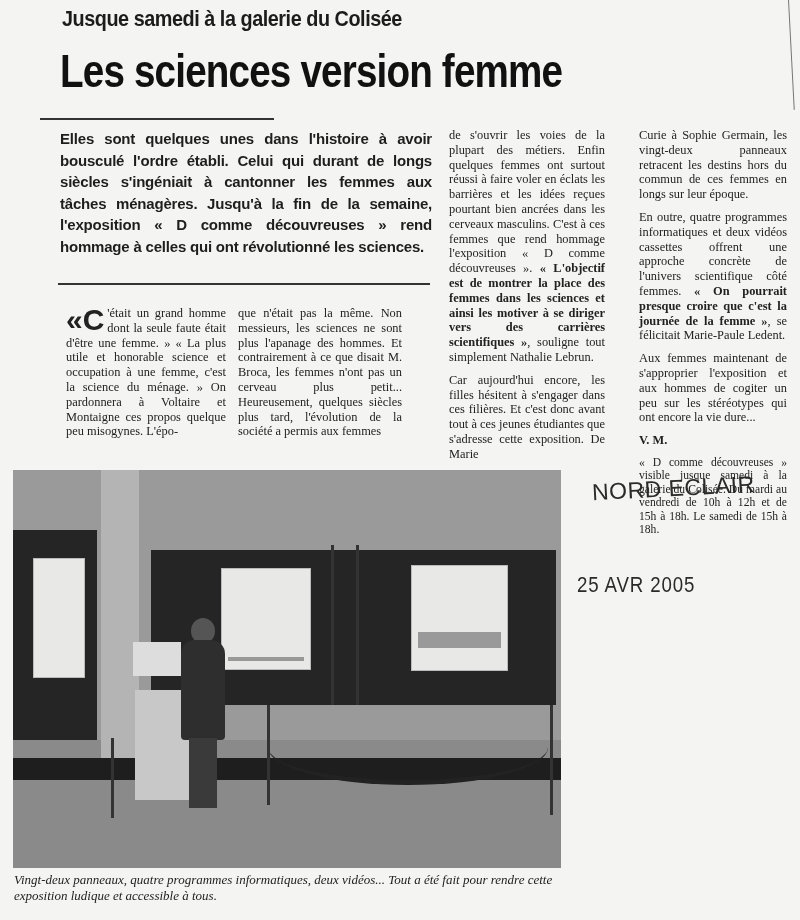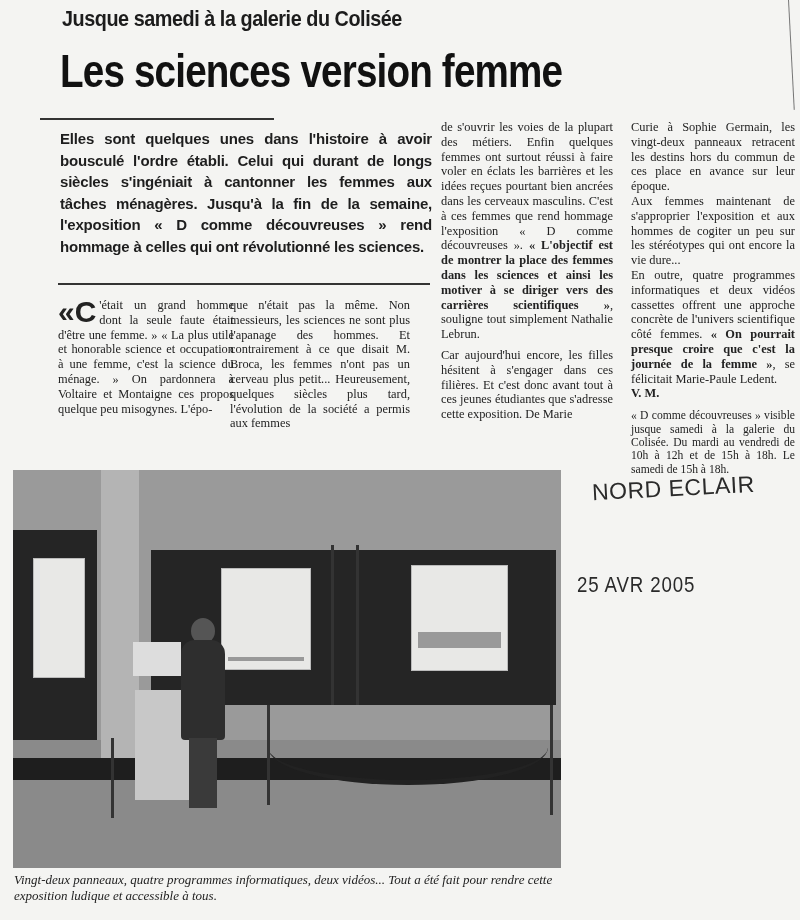--- a/index.html
+++ b/index.html
@@ -28,21 +28,21 @@
   .lede {
     position: absolute; left: 60px; top: 128px; width: 372px;
     font-family: "Liberation Sans", sans-serif; font-weight: bold;
     font-size: 15px; line-height: 21.6px; color: #1e1e1e;
     text-align: justify; letter-spacing: -0.2px;
   }
   .col {
     position: absolute; font-size: 12.4px; line-height: 14.8px;
     text-align: justify; color: #222; hyphens: manual;
   }
-  .col p { margin: 0; text-indent: 0; }
+  .col p { margin: 8px; text-indent: 0; }
   .col b { font-weight: bold; }
   .c1 { left: 58px; top: 298px; width: 176px; }
   .c2 { left: 230px; top: 298px; width: 180px; }
   .c3 { left: 441px; top: 120px; width: 172px; }
   .c4 { left: 631px; top: 120px; width: 164px; }
   .dropcap {
     float: left; font-family: "Liberation Sans", sans-serif; font-weight: bold;
     font-size: 30px; line-height: 28px; margin: 0 3px 0 0;
   }
   .sig { text-align: left; font-weight: bold; }
@@ -102,23 +102,23 @@
 <div class="col c2">
   <p>que n'était pas la même. Non messieurs, les sciences ne sont plus l'apanage des hommes. Et contrairement à ce que disait M. Broca, les femmes n'ont pas un cerveau plus petit... Heureusement, quelques siècles plus tard, l'évolution de la société a permis aux femmes</p>
 </div>
 
 <div class="col c3">
   <p><span>de s'ouvrir les voies de la plupart des métiers. Enfin quelques femmes ont surtout réussi à faire voler en éclats les barrières et les idées reçues pourtant bien ancrées dans les cerveaux masculins. C'est à ces femmes que rend hommage l'exposition « D comme découvreuses ». </span><b>« L'objectif est de montrer la place des femmes dans les sciences et ainsi les motiver à se diriger vers des carrières scientifiques »</b><span>, souligne tout simplement Nathalie Lebrun.</span></p>
   <p class="gap">Car aujourd'hui encore, les filles hésitent à s'engager dans ces filières. Et c'est donc avant tout à ces jeunes étudiantes que s'adresse cette exposition. De Marie</p>
 </div>
 
 <div class="col c4">
-  <p>Curie à Sophie Germain, les vingt-deux panneaux retracent les destins hors du commun de ces place en avance sur leur époque.</p>
+  <p>Curie à Sophie Germain, les vingt-deux panneaux retracent les destins hors du commun de ces femmes en longs sur leur époque.</p>
+  <p><span>En outre, quatre programmes informatiques et deux vidéos cassettes offrent une approche concrète de l'univers scientifique côté femmes. </span><b>« On pourrait presque croire que c'est la journée de la femme »</b><span>, se félicitait Marie-Paule Ledent.</span></p>
   <p>Aux femmes maintenant de s'approprier l'exposition et aux hommes de cogiter un peu sur les stéréotypes qui ont encore la vie dure...</p>
-  <p><span>En outre, quatre programmes informatiques et deux vidéos cassettes offrent une approche concrète de l'univers scientifique côté femmes. </span><b>« On pourrait presque croire que c'est la journée de la femme »</b><span>, se félicitait Marie-Paule Ledent.</span></p>
   <p class="sig">V. M.</p>
   <p class="info">« D comme découvreuses » visible jusque samedi à la galerie du Colisée. Du mardi au vendredi de 10h à 12h et de 15h à 18h. Le samedi de 15h à 18h.</p>
 </div>
 
 <div class="photo">
   <div class="wall"></div>
   <div class="floor"></div>
   <div class="board" style="left:0;top:60px;width:84px;height:210px;"></div>
   <div class="pillar"></div>
   <div class="board" style="left:138px;top:80px;width:405px;height:155px;"></div>

